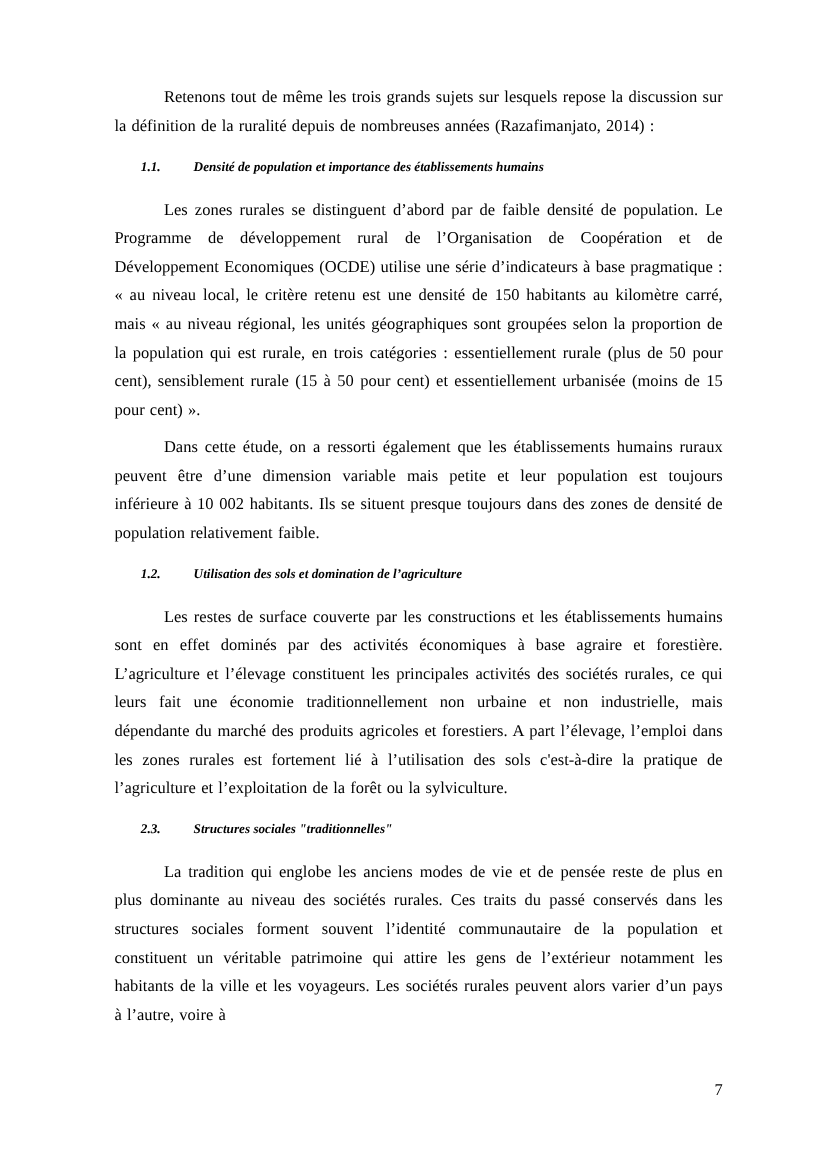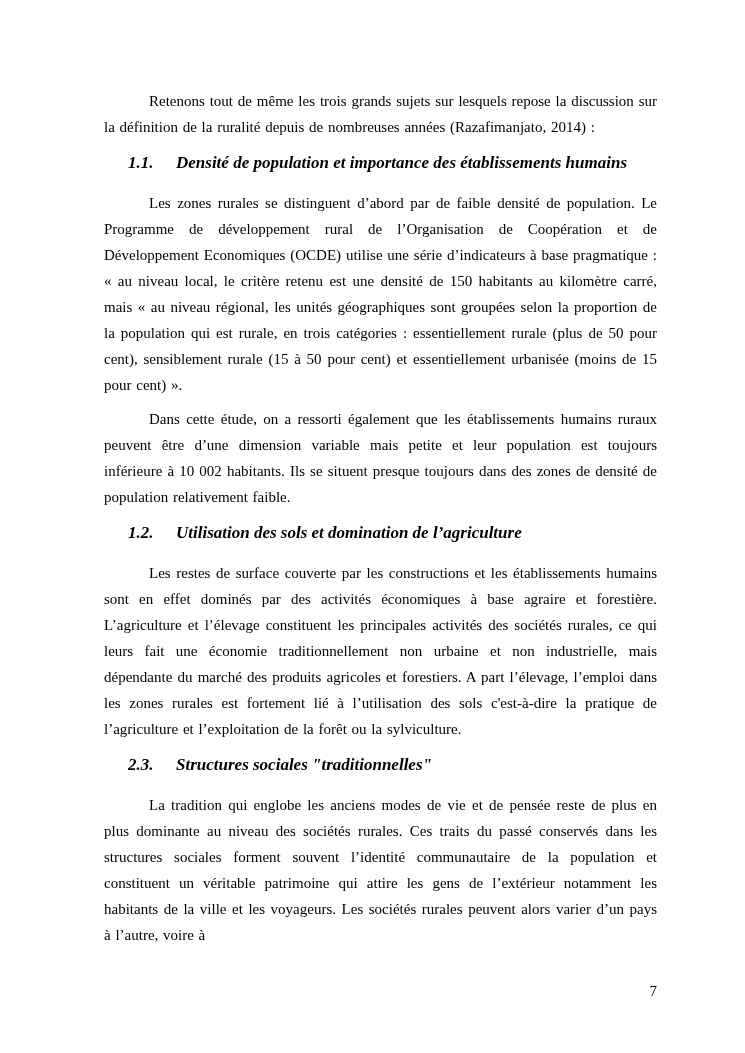--- a/index.html
+++ b/index.html
@@ -11,34 +11,34 @@
     position: relative;
     width: 745px;
     height: 1053px;
     background: #ffffff;
     color: #000000;
     font-family: "Liberation Serif", serif;
     overflow: hidden;
   }
   .content {
     position: absolute;
-    top: 88px;
+    top: 76px;
     left: 104px;
     width: 553px;
   }
   .body-para {
     font-size: 15px;
     line-height: 26px;
     text-align: justify;
     text-indent: 45px;
     margin: 0 0 8px 0;
     word-spacing: 1px;
   }
   .section-heading {
-    font-size: 17px;
+    font-size: 12px;
     line-height: 26px;
     font-weight: bold;
     font-style: italic;
     margin: 10px 0 14px 0;
     padding-left: 24px;
     white-space: nowrap;
   }
   .h-num {
     display: inline-block;
     width: 48px;

